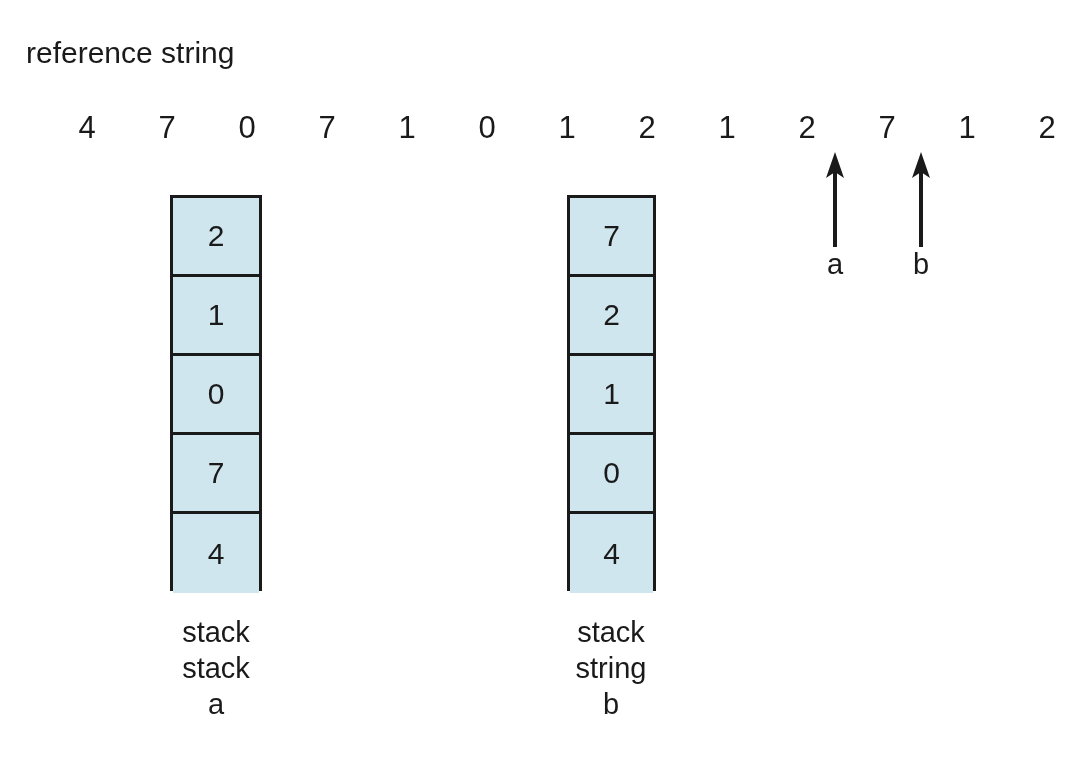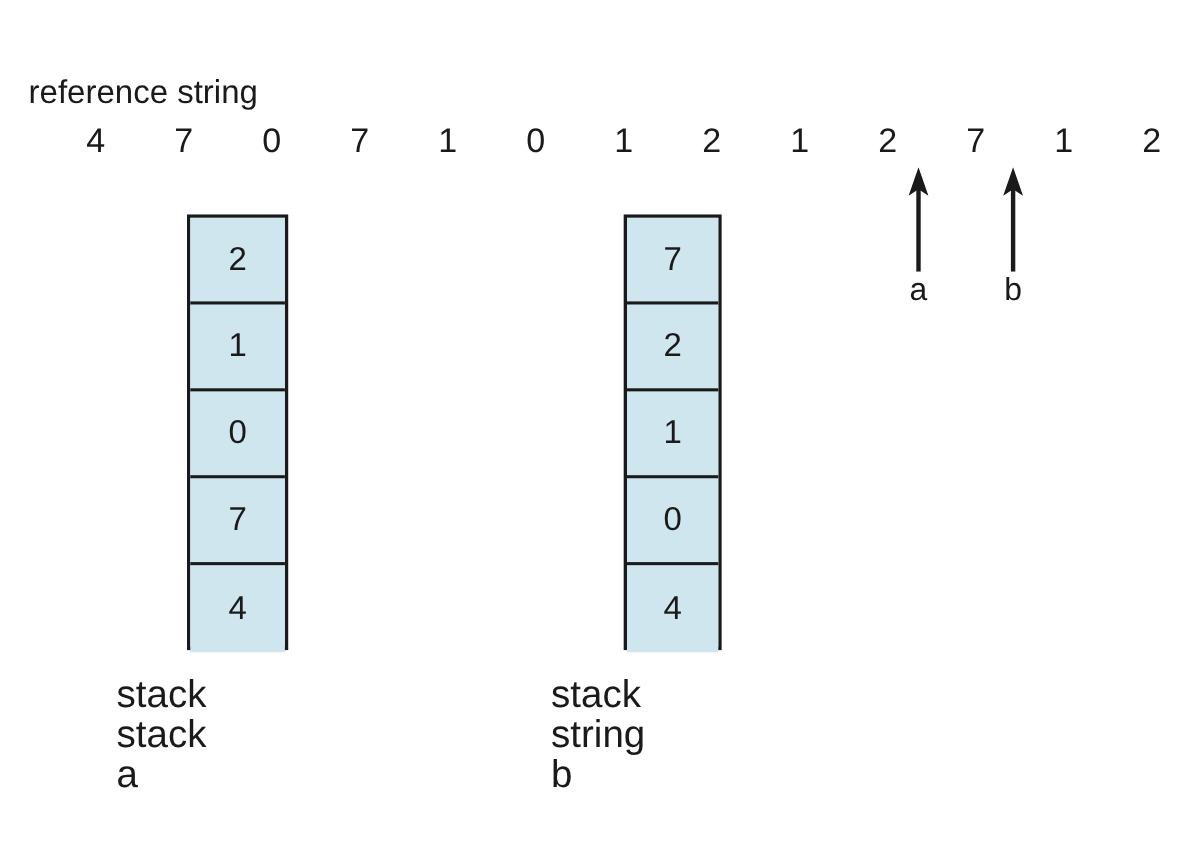--- a/index.html
+++ b/index.html
@@ -21,21 +21,20 @@
 
   
   #title {
     position: absolute;
     left: 26px;
     top: 36px;
     font-size: 30px;
     line-height: 34px;
     color: #1a1a1a;
     white-space: nowrap;
-    margin-top: 32px;
   }
 
   
   #refstring {
     position: absolute;
     left: 63px;
     top: 108px;
     width: 1010px;
     height: 40px;
   }
@@ -67,21 +66,22 @@
     justify-content: center;
     font-size: 30px;
     color: #1a1a1a;
   }
   .stack-cell:last-child {
     border-bottom: none;
   }
   .stack-caption {
     position: absolute;
     width: 220px;
-    font-size: 35px;
+    text-align: center;
+    font-size: 29px;
     line-height: 36px;
     color: #1a1a1a;
   }
   .stack-caption .cap-line {
     display: block;
   }
 
   
   .pointer {
     position: absolute;

